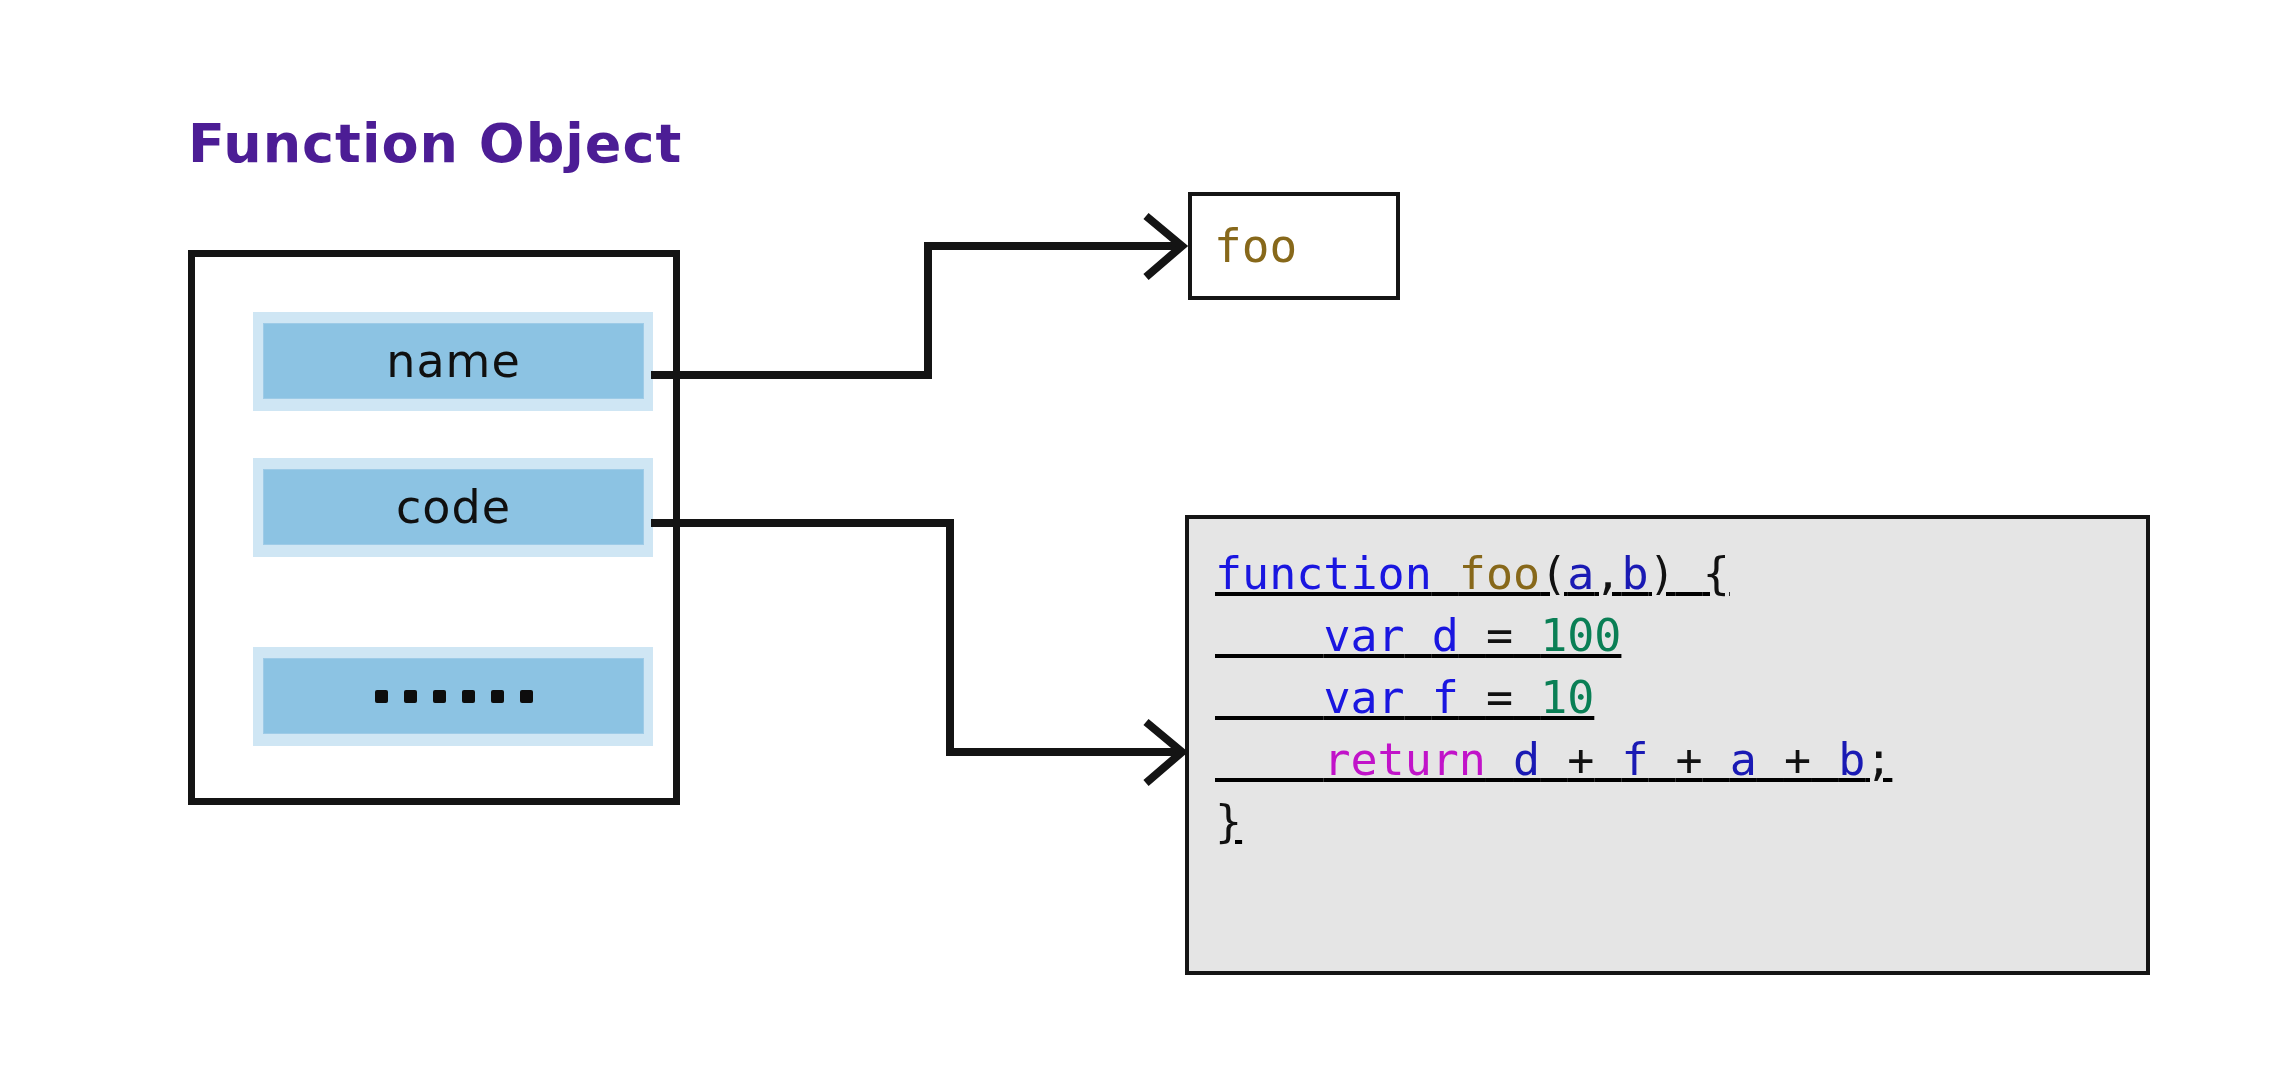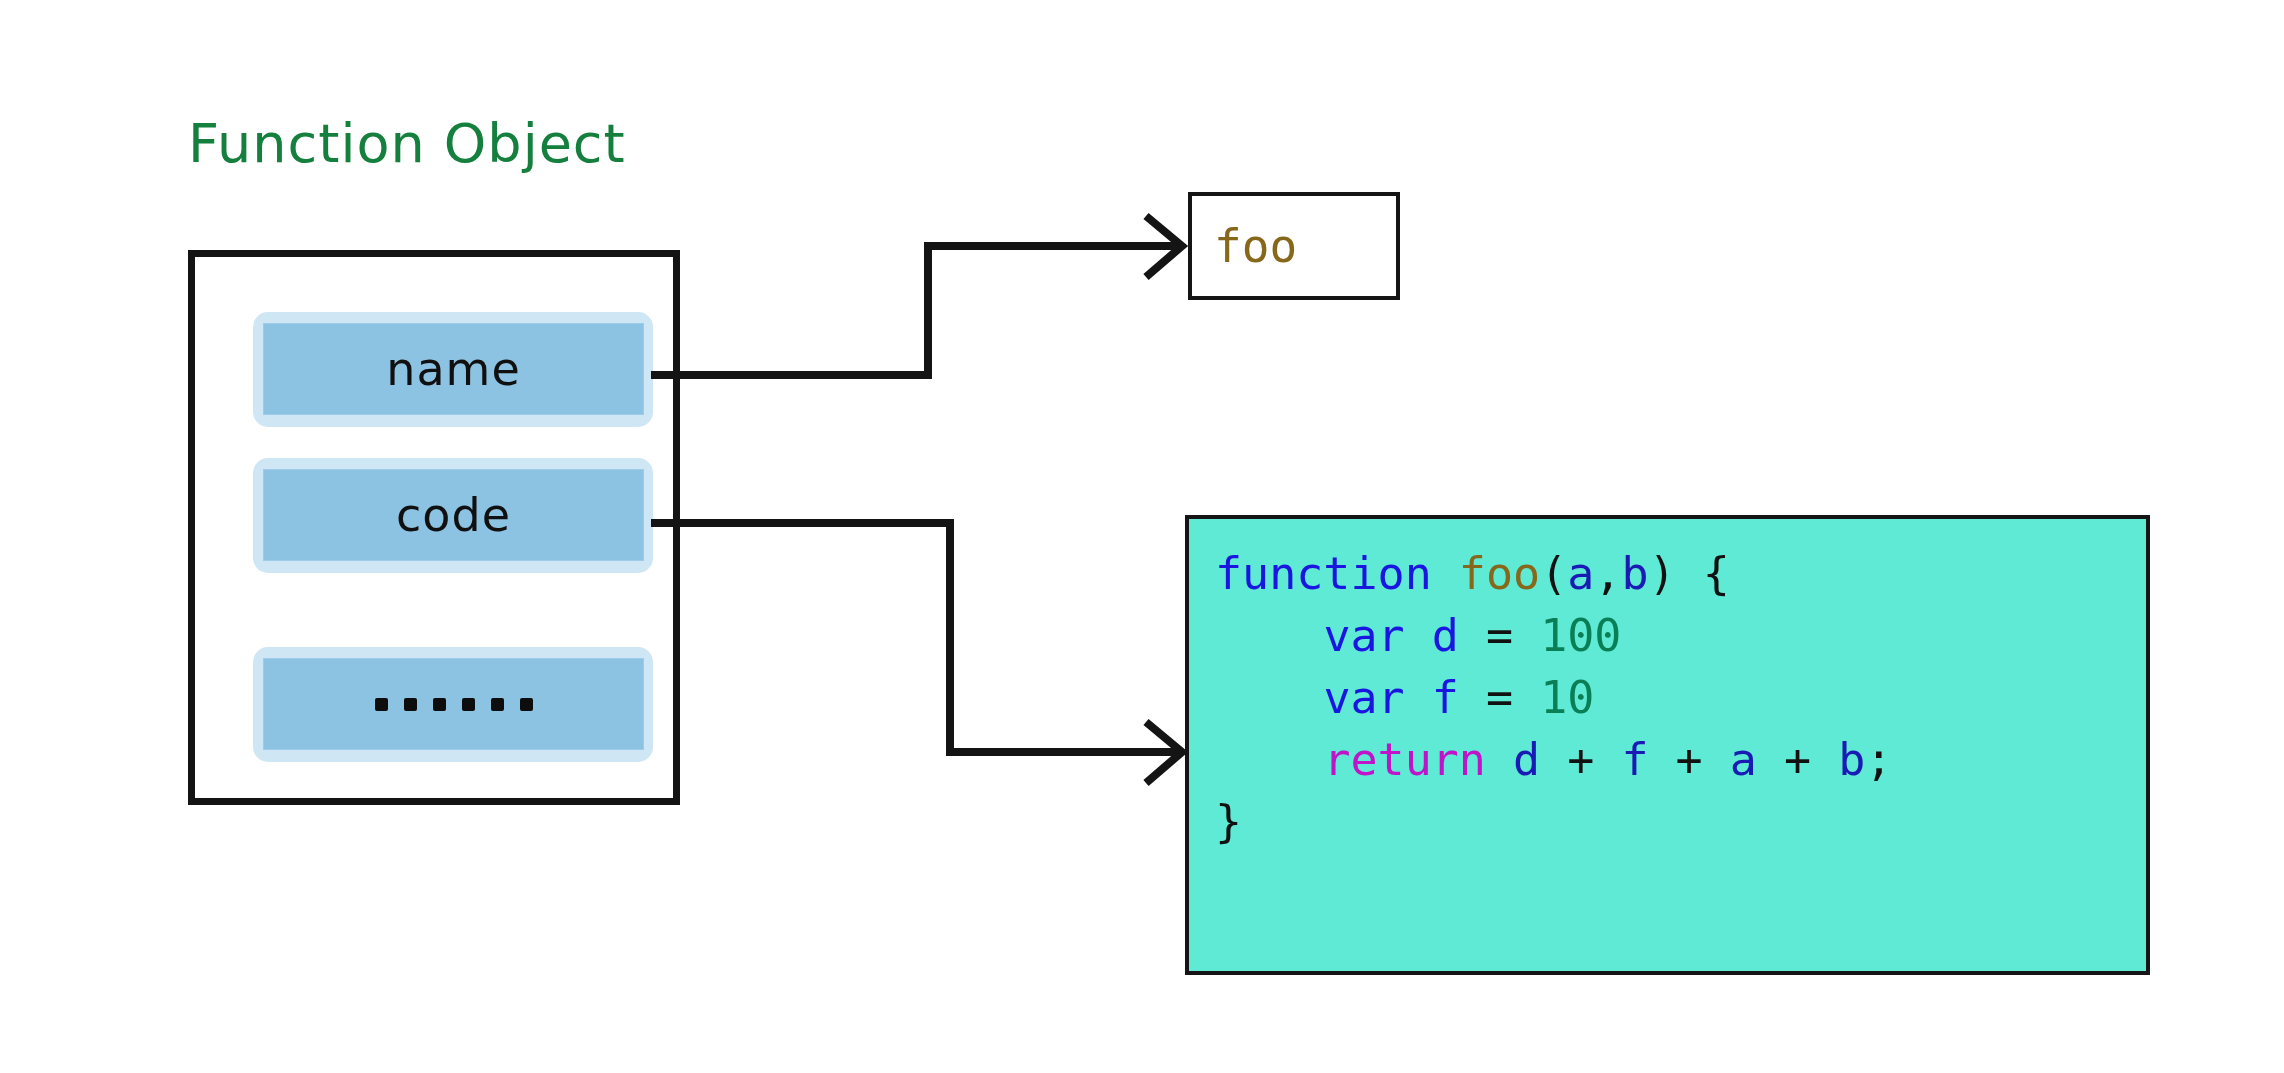--- a/index.html
+++ b/index.html
@@ -16,22 +16,22 @@
     font-family: "Liberation Sans", sans-serif;
   }
 
   
   #title {
     position: absolute;
     left: 188px;
     top: 112px;
     font-family: "DejaVu Sans", sans-serif;
     font-size: 54px;
-    font-weight: 400;
-    color: #15803d;
+    font-weight: 700;
+    color: #4c1d95;
     letter-spacing: 1px;
     white-space: nowrap;
     -webkit-font-smoothing: none;
   }
 
   
   #fn-object {
     position: absolute;
     left: 188px;
     top: 250px;
@@ -46,25 +46,24 @@
     position: absolute;
     left: -3px; top: -4px; right: -2px; bottom: -3px;
     border: 2px solid rgba(20,20,20,0.45);
     pointer-events: none;
   }
 
   .slot {
     position: absolute;
     left: 58px;
     width: 400px;
-    height: 115px;
+    height: 99px;
     background: #cfe6f4;
     box-sizing: border-box;
     padding: 11px 9px 12px 10px;
-    border-radius: 15px;
   }
   .slot .inner {
     width: 100%;
     height: 100%;
     background: #8cc3e3;
     display: flex;
     align-items: center;
     justify-content: center;
     box-shadow: 0 0 0 1px #9ecbe7 inset;
   }
@@ -124,22 +123,23 @@
 
   
   #code-box {
     position: absolute;
     left: 1185px;
     top: 515px;
     width: 965px;
     height: 460px;
     box-sizing: border-box;
     border: 4px solid #151515;
-    background: #5eead4;
+    background: #e5e5e5;
     padding: 24px 0 0 26px;
+    text-decoration: underline;
   }
   #code-box::after {
     content: "";
     position: absolute;
     left: -2px; top: -2px; right: -2px; bottom: -2px;
     border: 1px solid rgba(20,20,20,0.5);
     pointer-events: none;
   }
   #code-lines {
     font-family: "DejaVu Sans Mono", monospace;

